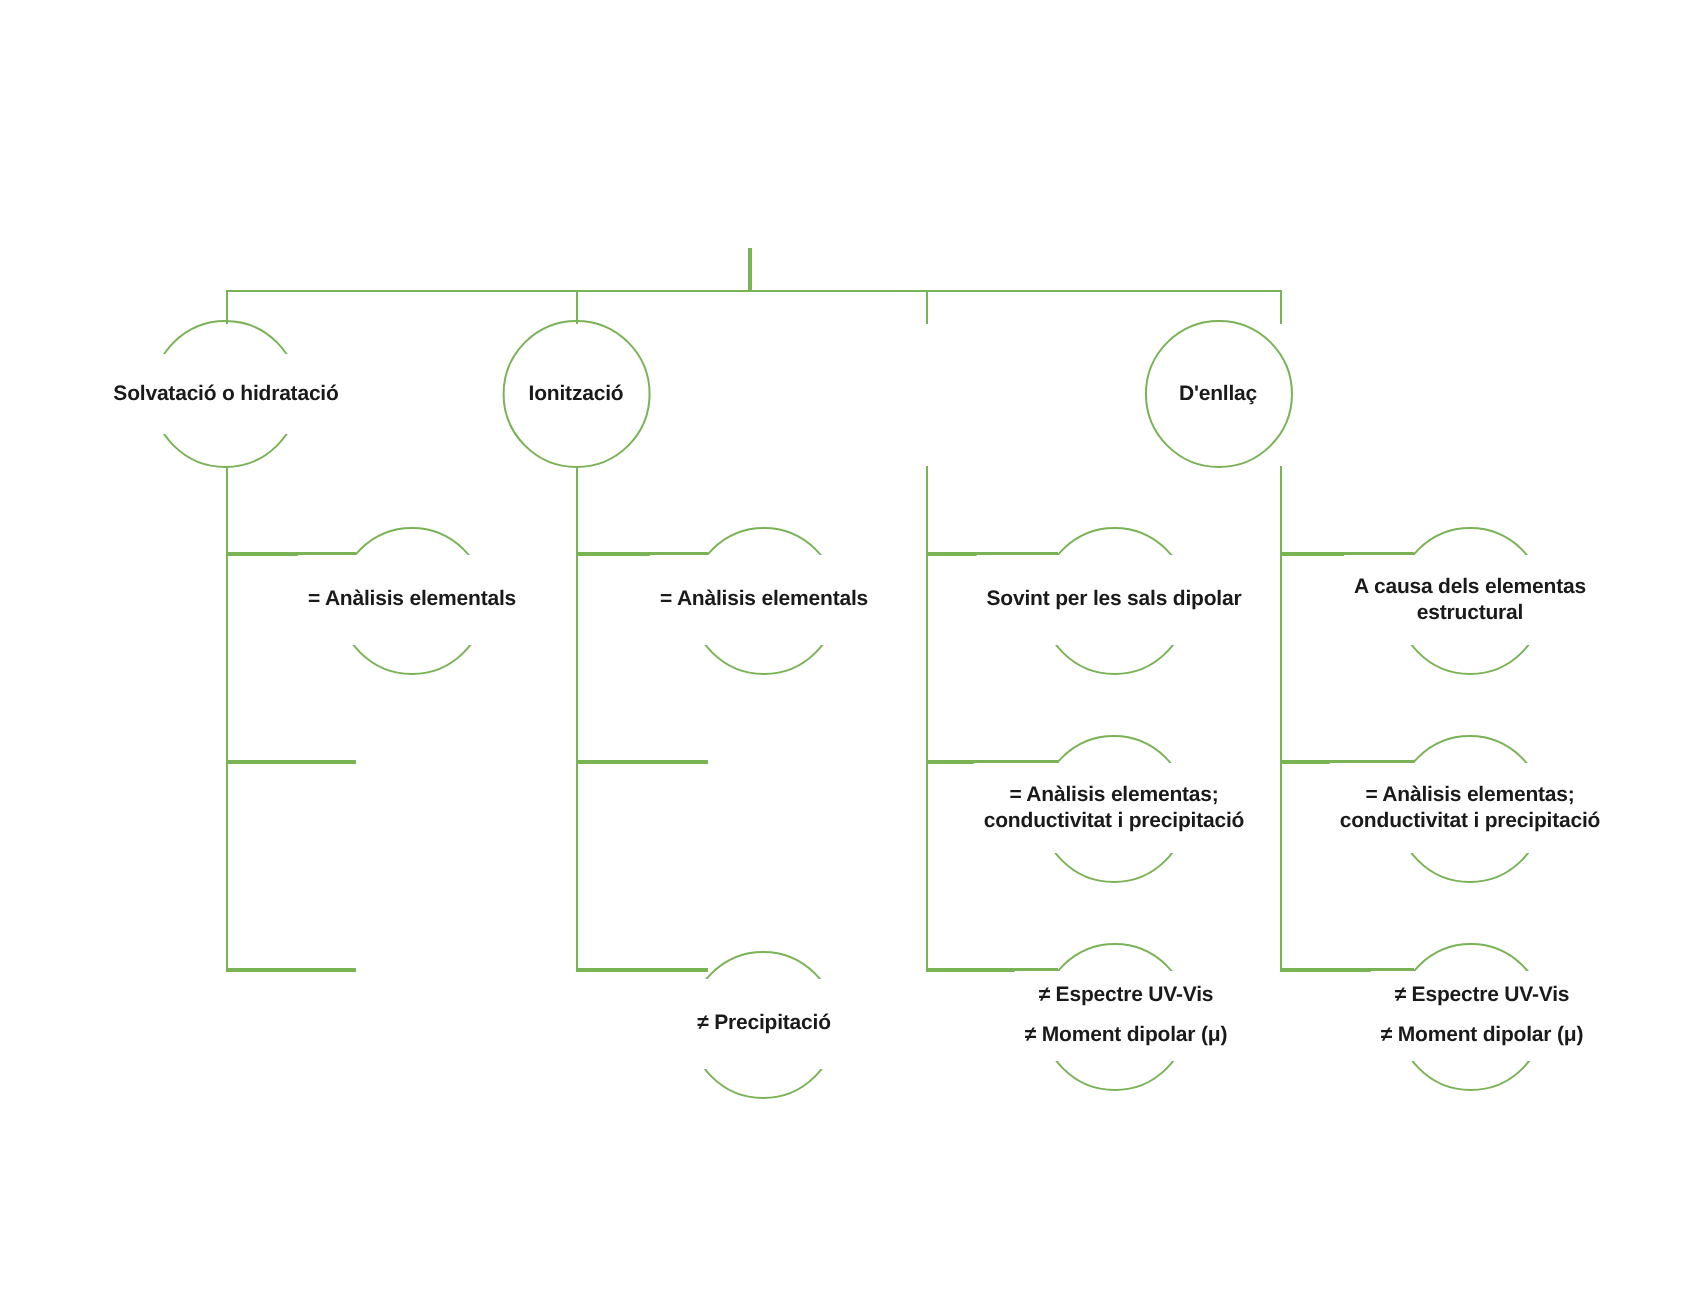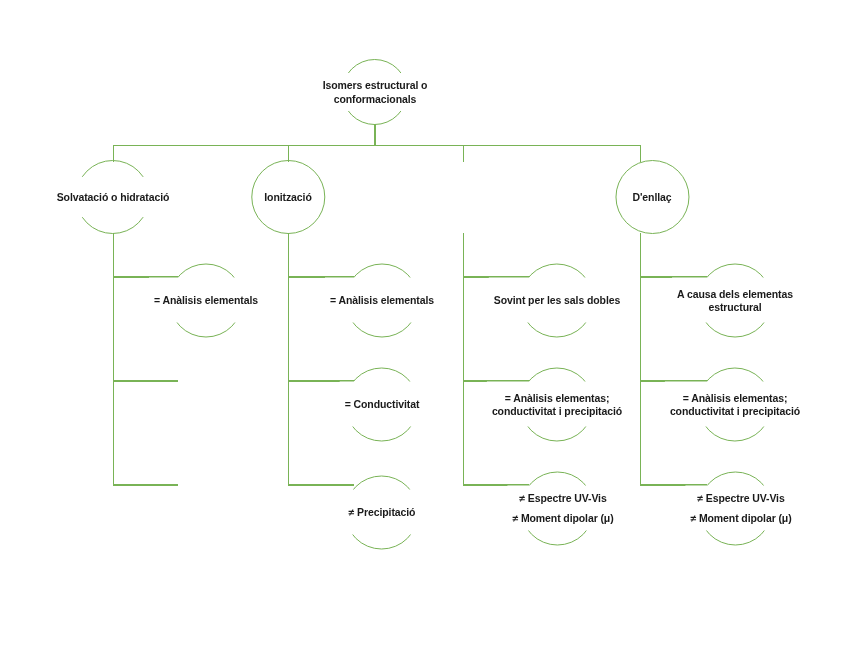--- a/index.html
+++ b/index.html
@@ -67,77 +67,64 @@
   <div class="hline" style="left:288px;top:484px;width:66px"></div>
 
   <div class="hline" style="left:463px;top:276px;width:66px"></div>
   <div class="hline" style="left:463px;top:380px;width:66px"></div>
   <div class="hline" style="left:463px;top:484px;width:66px"></div>
 
   <div class="hline" style="left:640px;top:276px;width:67px"></div>
   <div class="hline" style="left:640px;top:380px;width:67px"></div>
   <div class="hline" style="left:640px;top:484px;width:67px"></div>
 
-  <div class="node" style="left:375px;top:92px">
-    <div class="circle c64"></div>
-    <div class="label label-root">
-      <span>Isomers estructural o</span>
-      <span>conformacionals</span>
-    </div>
-  </div>
 
   <div class="node" style="left:113px;top:197px">
     <div class="circle c72"></div>
     <div class="label label-branch">
       <span>Solvatació o hidratació</span>
     </div>
   </div>
   <div class="node" style="left:288px;top:197px">
     <div class="circle c72"></div>
     <div class="label label-branch">
       <span>Ionització</span>
     </div>
   </div>
-  <div class="node" style="left:652px;top:197px">
+  <div class="node" style="left:609px;top:197px">
     <div class="circle c72"></div>
     <div class="label label-branch">
       <span>D'enllaç</span>
     </div>
   </div>
 
   <div class="node" style="left:206px;top:300px">
     <div class="circle c72"></div>
     <div class="label label-child">
       <span>= Anàlisis elementals</span>
     </div>
   </div>
 
   <div class="node" style="left:382px;top:300px">
     <div class="circle c72"></div>
     <div class="label label-child">
       <span>= Anàlisis elementals</span>
     </div>
   </div>
-  <div class="node" style="left:382px;top:404px">
-    <div class="circle c72"></div>
-    <div class="label label-child">
-      <span>= Conductivitat</span>
-    </div>
-  </div>
   <div class="node" style="left:382px;top:512px">
     <div class="circle c72"></div>
     <div class="label label-child">
       <span>≠ Precipitació</span>
     </div>
   </div>
 
   <div class="node" style="left:557px;top:300px">
     <div class="circle c72"></div>
     <div class="label label-child">
-      <span>Sovint per les sals dobles</span>
+      <span>Sovint per les sals dipolar</span>
     </div>
   </div>
   <div class="node" style="left:557px;top:404px">
     <div class="circle c72"></div>
     <div class="label label-child">
       <span>= Anàlisis elementas;</span>
       <span>conductivitat i precipitació</span>
     </div>
   </div>
   <div class="node" style="left:557px;top:508px">

